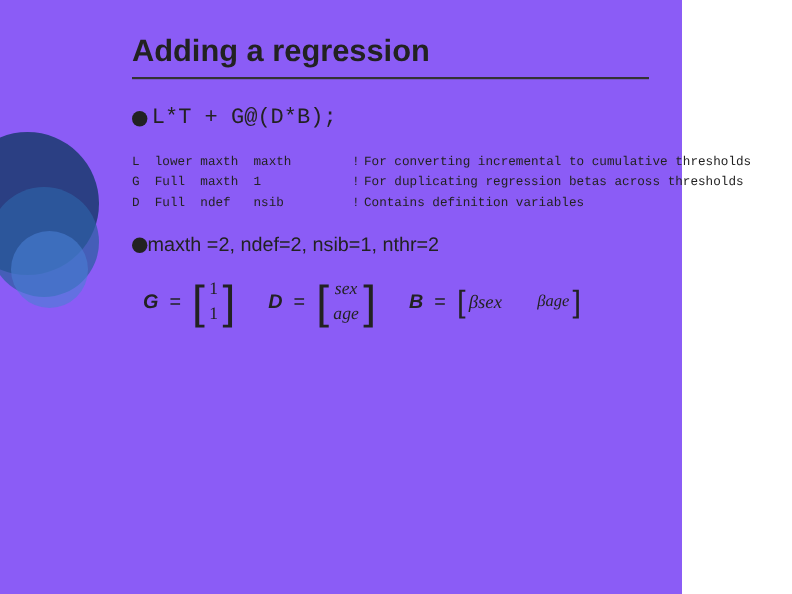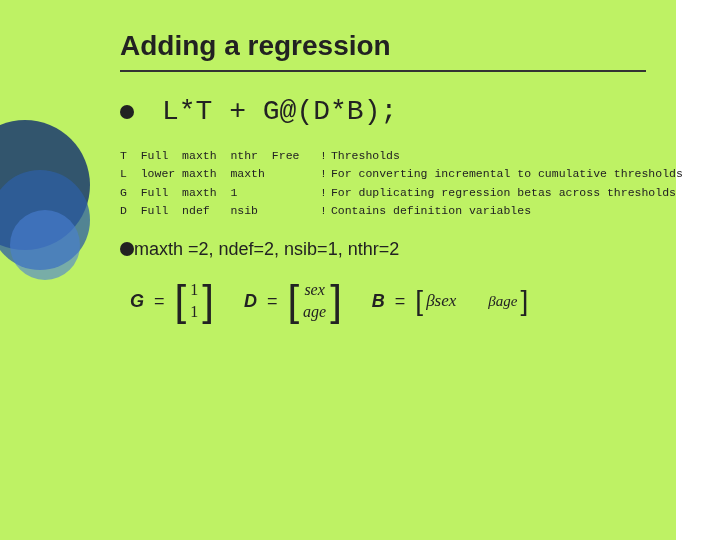--- a/index.html
+++ b/index.html
@@ -6,23 +6,23 @@
 
     body {
       width: 720px;
       height: 540px;
       background: #ffffff;
       font-family: Arial, sans-serif;
       overflow: hidden;
     }
 
     .slide {
-      width: 676px;
+      width: 620px;
       height: 540px;
-      background: #bef264;
+      background: #8b5cf6;
       position: relative;
       display: flex;
       flex-direction: column;
     }
 
     
     .deco-circles {
       position: absolute;
       left: 0;
       top: 0;
@@ -77,26 +77,26 @@
     }
 
     .title {
       font-size: 28px;
       font-weight: bold;
       color: #222;
     }
 
     .code-line {
       font-family: 'Courier New', Courier, monospace;
-      font-size: 28px;
+      font-size: 20px;
       color: #222;
       margin-bottom: 20px;
       display: flex;
       align-items: center;
-      gap: 28px;
+      gap: 4px;
     }
 
     .bullet-circle {
       display: inline-block;
       width: 14px;
       height: 14px;
       border-radius: 50%;
       background: #222;
       flex-shrink: 0;
     }
@@ -231,25 +231,20 @@
     </div>
 
     <div class="code-line">
       <span class="bullet-circle"></span>
       <span>L*T + G@(D*B);</span>
     </div>
 
     <div class="code-table">
       <table>
         <tbody id="table-body">
-        <tr>
-              <td class="col-key">T  Full  maxth  nthr  Free</td>
-              <td class="col-excl">!</td>
-              <td class="col-desc">Thresholds</td>
-            </tr>
             <tr>
               <td class="col-key">L  lower maxth  maxth</td>
               <td class="col-excl">!</td>
               <td class="col-desc">For converting incremental to cumulative thresholds</td>
             </tr>
             <tr>
               <td class="col-key">G  Full  maxth  1</td>
               <td class="col-excl">!</td>
               <td class="col-desc">For duplicating regression betas across thresholds</td>
             </tr>

